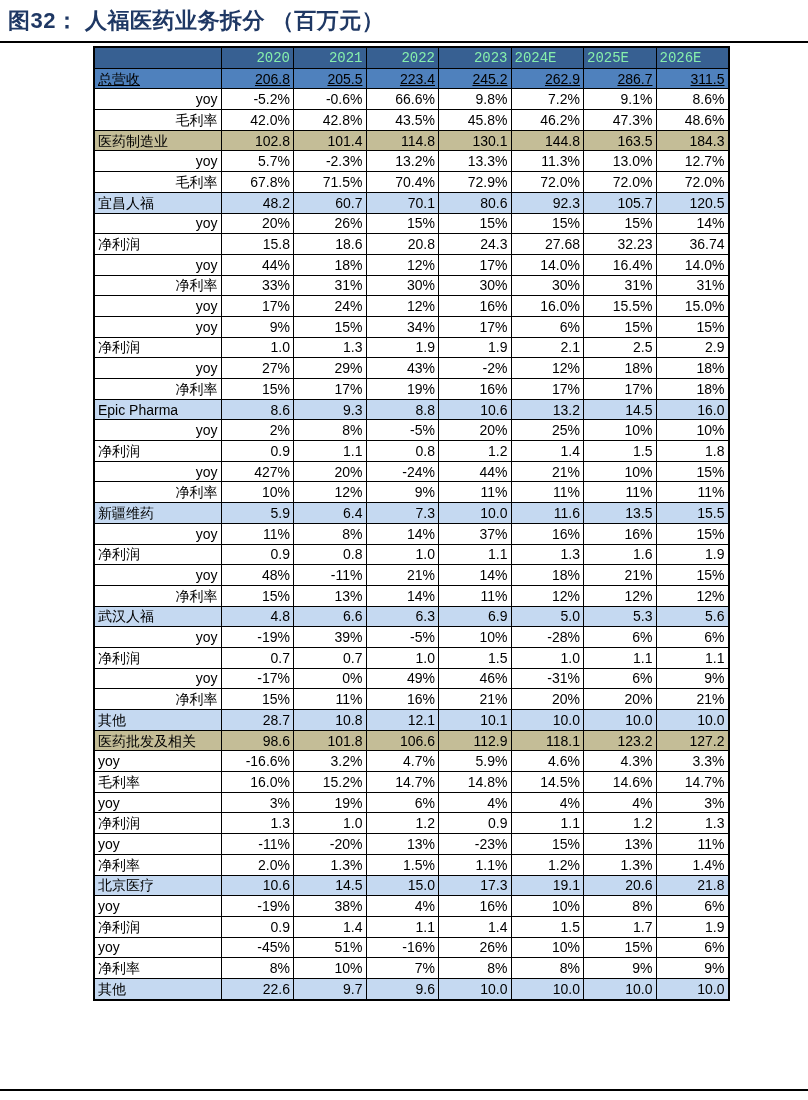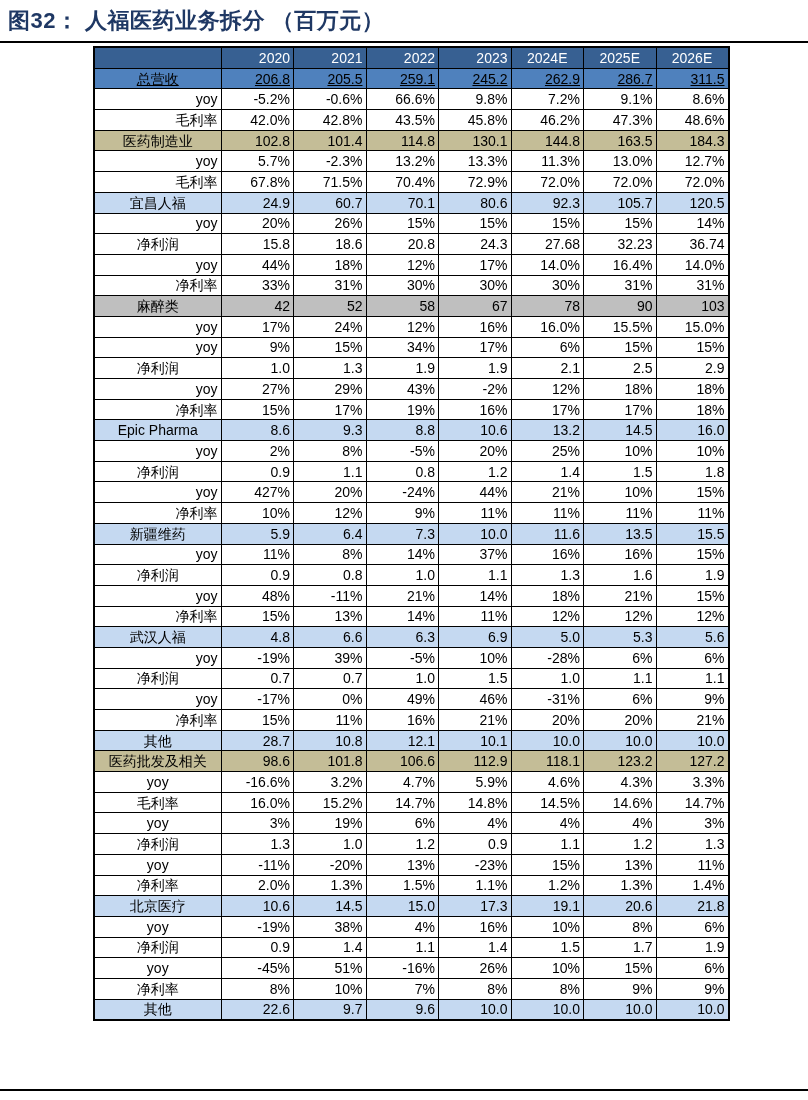--- a/index.html
+++ b/index.html
@@ -26,23 +26,23 @@
   col.num-col{width:72.5px;}
   .data-table th,.data-table td{
     border:1px solid #000;
     height:19.7px;
     padding:0 3px;
     line-height:1;
     overflow:hidden;white-space:nowrap;
     font-weight:normal;
   }
   .data-table thead th{
-    background:#376092;color:#ffffff;
+    background:#376092;color:#86efac;font-family:Liberation Mono, monospace;
   }
-  .al{text-align:center;}
+  .al{text-align:left;}
   .ar{text-align:right;}
   td.val{text-align:right;}
   tr.total td{background:#4F81BD;text-decoration:underline;}
   tr.major td{background:#C4BD97;}
   tr.sub td{background:#C5D9F1;}
   tr.gray td{background:#BFBFBF;}
   tr.plain td{background:#fff;}
 </style>
 </head>
 <body>
@@ -71,21 +71,21 @@
         <th class="al">2024E</th>
         <th class="al">2025E</th>
         <th class="al">2026E</th>
       </tr>
   </thead>
   <tbody>
       <tr class="total">
         <td class="al">总营收</td>
         <td class="val">206.8</td>
         <td class="val">205.5</td>
-        <td class="val">259.1</td>
+        <td class="val">223.4</td>
         <td class="val">245.2</td>
         <td class="val">262.9</td>
         <td class="val">286.7</td>
         <td class="val">311.5</td>
       </tr>
       <tr class="plain">
         <td class="ar">yoy</td>
         <td class="val">-5.2%</td>
         <td class="val">-0.6%</td>
         <td class="val">66.6%</td>
@@ -129,21 +129,21 @@
         <td class="val">67.8%</td>
         <td class="val">71.5%</td>
         <td class="val">70.4%</td>
         <td class="val">72.9%</td>
         <td class="val">72.0%</td>
         <td class="val">72.0%</td>
         <td class="val">72.0%</td>
       </tr>
       <tr class="sub">
         <td class="al">宜昌人福</td>
-        <td class="val">24.9</td>
+        <td class="val">48.2</td>
         <td class="val">60.7</td>
         <td class="val">70.1</td>
         <td class="val">80.6</td>
         <td class="val">92.3</td>
         <td class="val">105.7</td>
         <td class="val">120.5</td>
       </tr>
       <tr class="plain">
         <td class="ar">yoy</td>
         <td class="val">20%</td>
@@ -176,30 +176,20 @@
       </tr>
       <tr class="plain">
         <td class="ar">净利率</td>
         <td class="val">33%</td>
         <td class="val">31%</td>
         <td class="val">30%</td>
         <td class="val">30%</td>
         <td class="val">30%</td>
         <td class="val">31%</td>
         <td class="val">31%</td>
-      </tr>
-      <tr class="gray">
-        <td class="al">麻醉类</td>
-        <td class="val">42</td>
-        <td class="val">52</td>
-        <td class="val">58</td>
-        <td class="val">67</td>
-        <td class="val">78</td>
-        <td class="val">90</td>
-        <td class="val">103</td>
       </tr>
       <tr class="plain">
         <td class="ar">yoy</td>
         <td class="val">17%</td>
         <td class="val">24%</td>
         <td class="val">12%</td>
         <td class="val">16%</td>
         <td class="val">16.0%</td>
         <td class="val">15.5%</td>
         <td class="val">15.0%</td>

